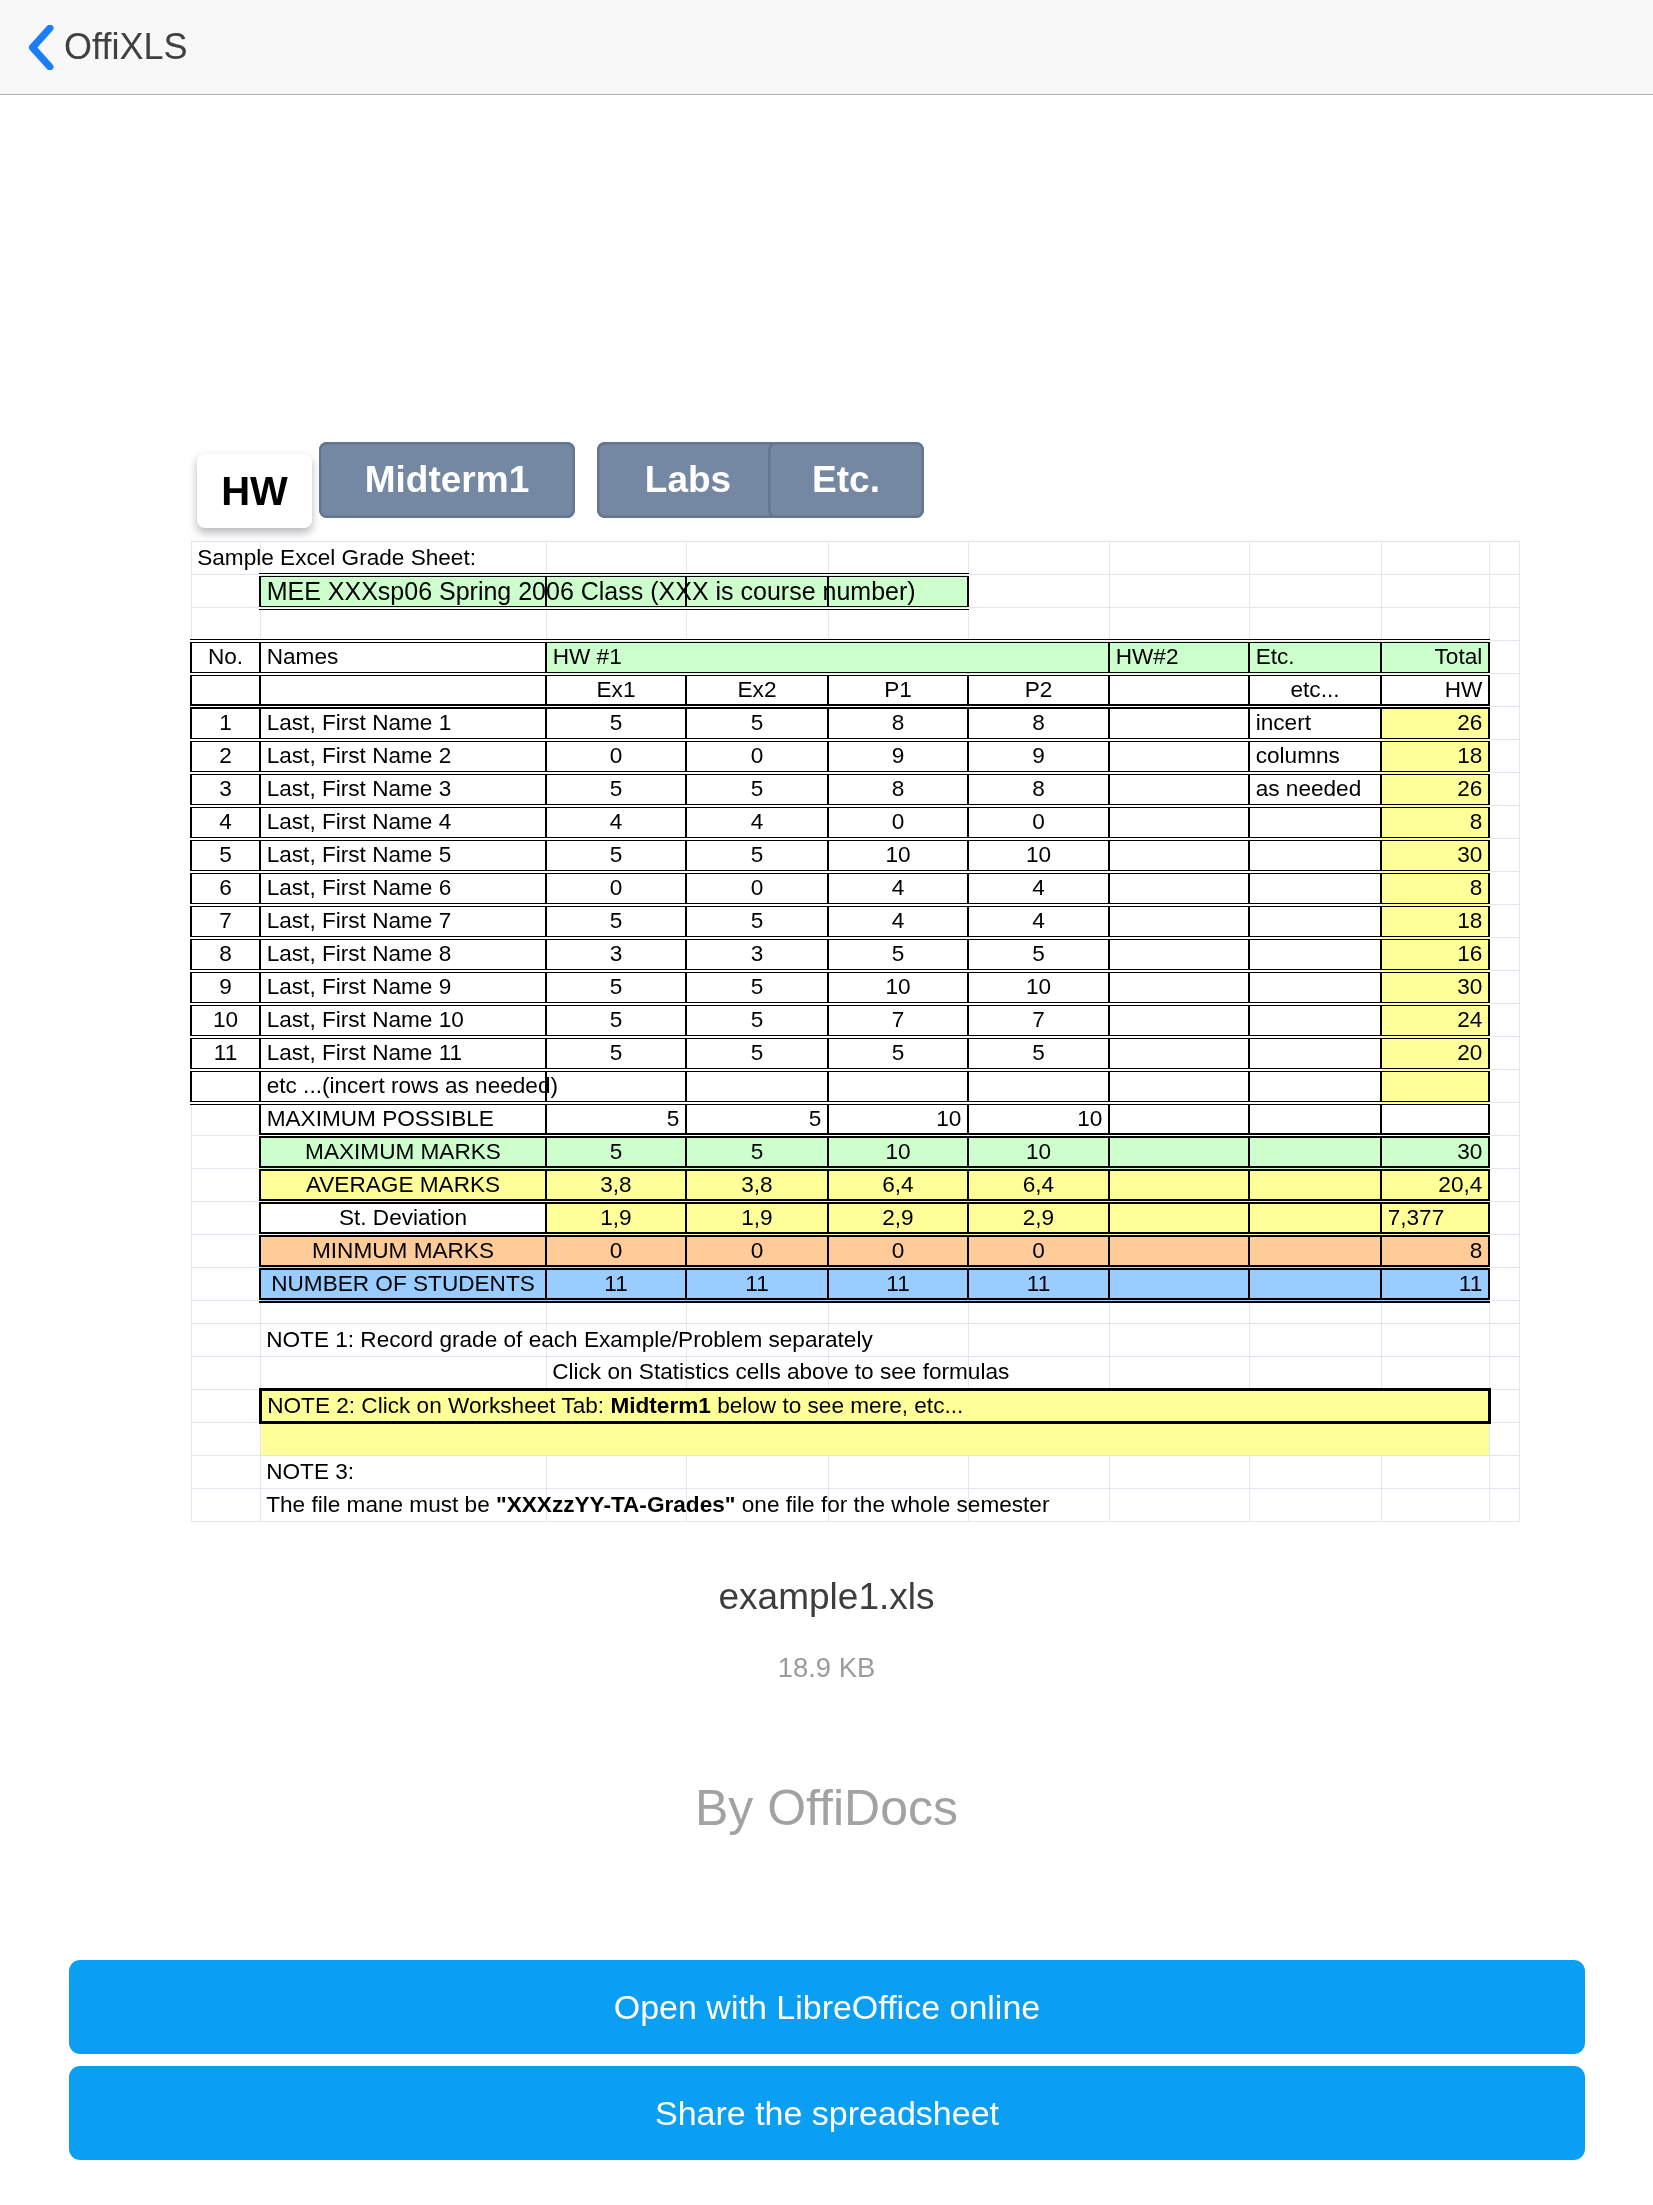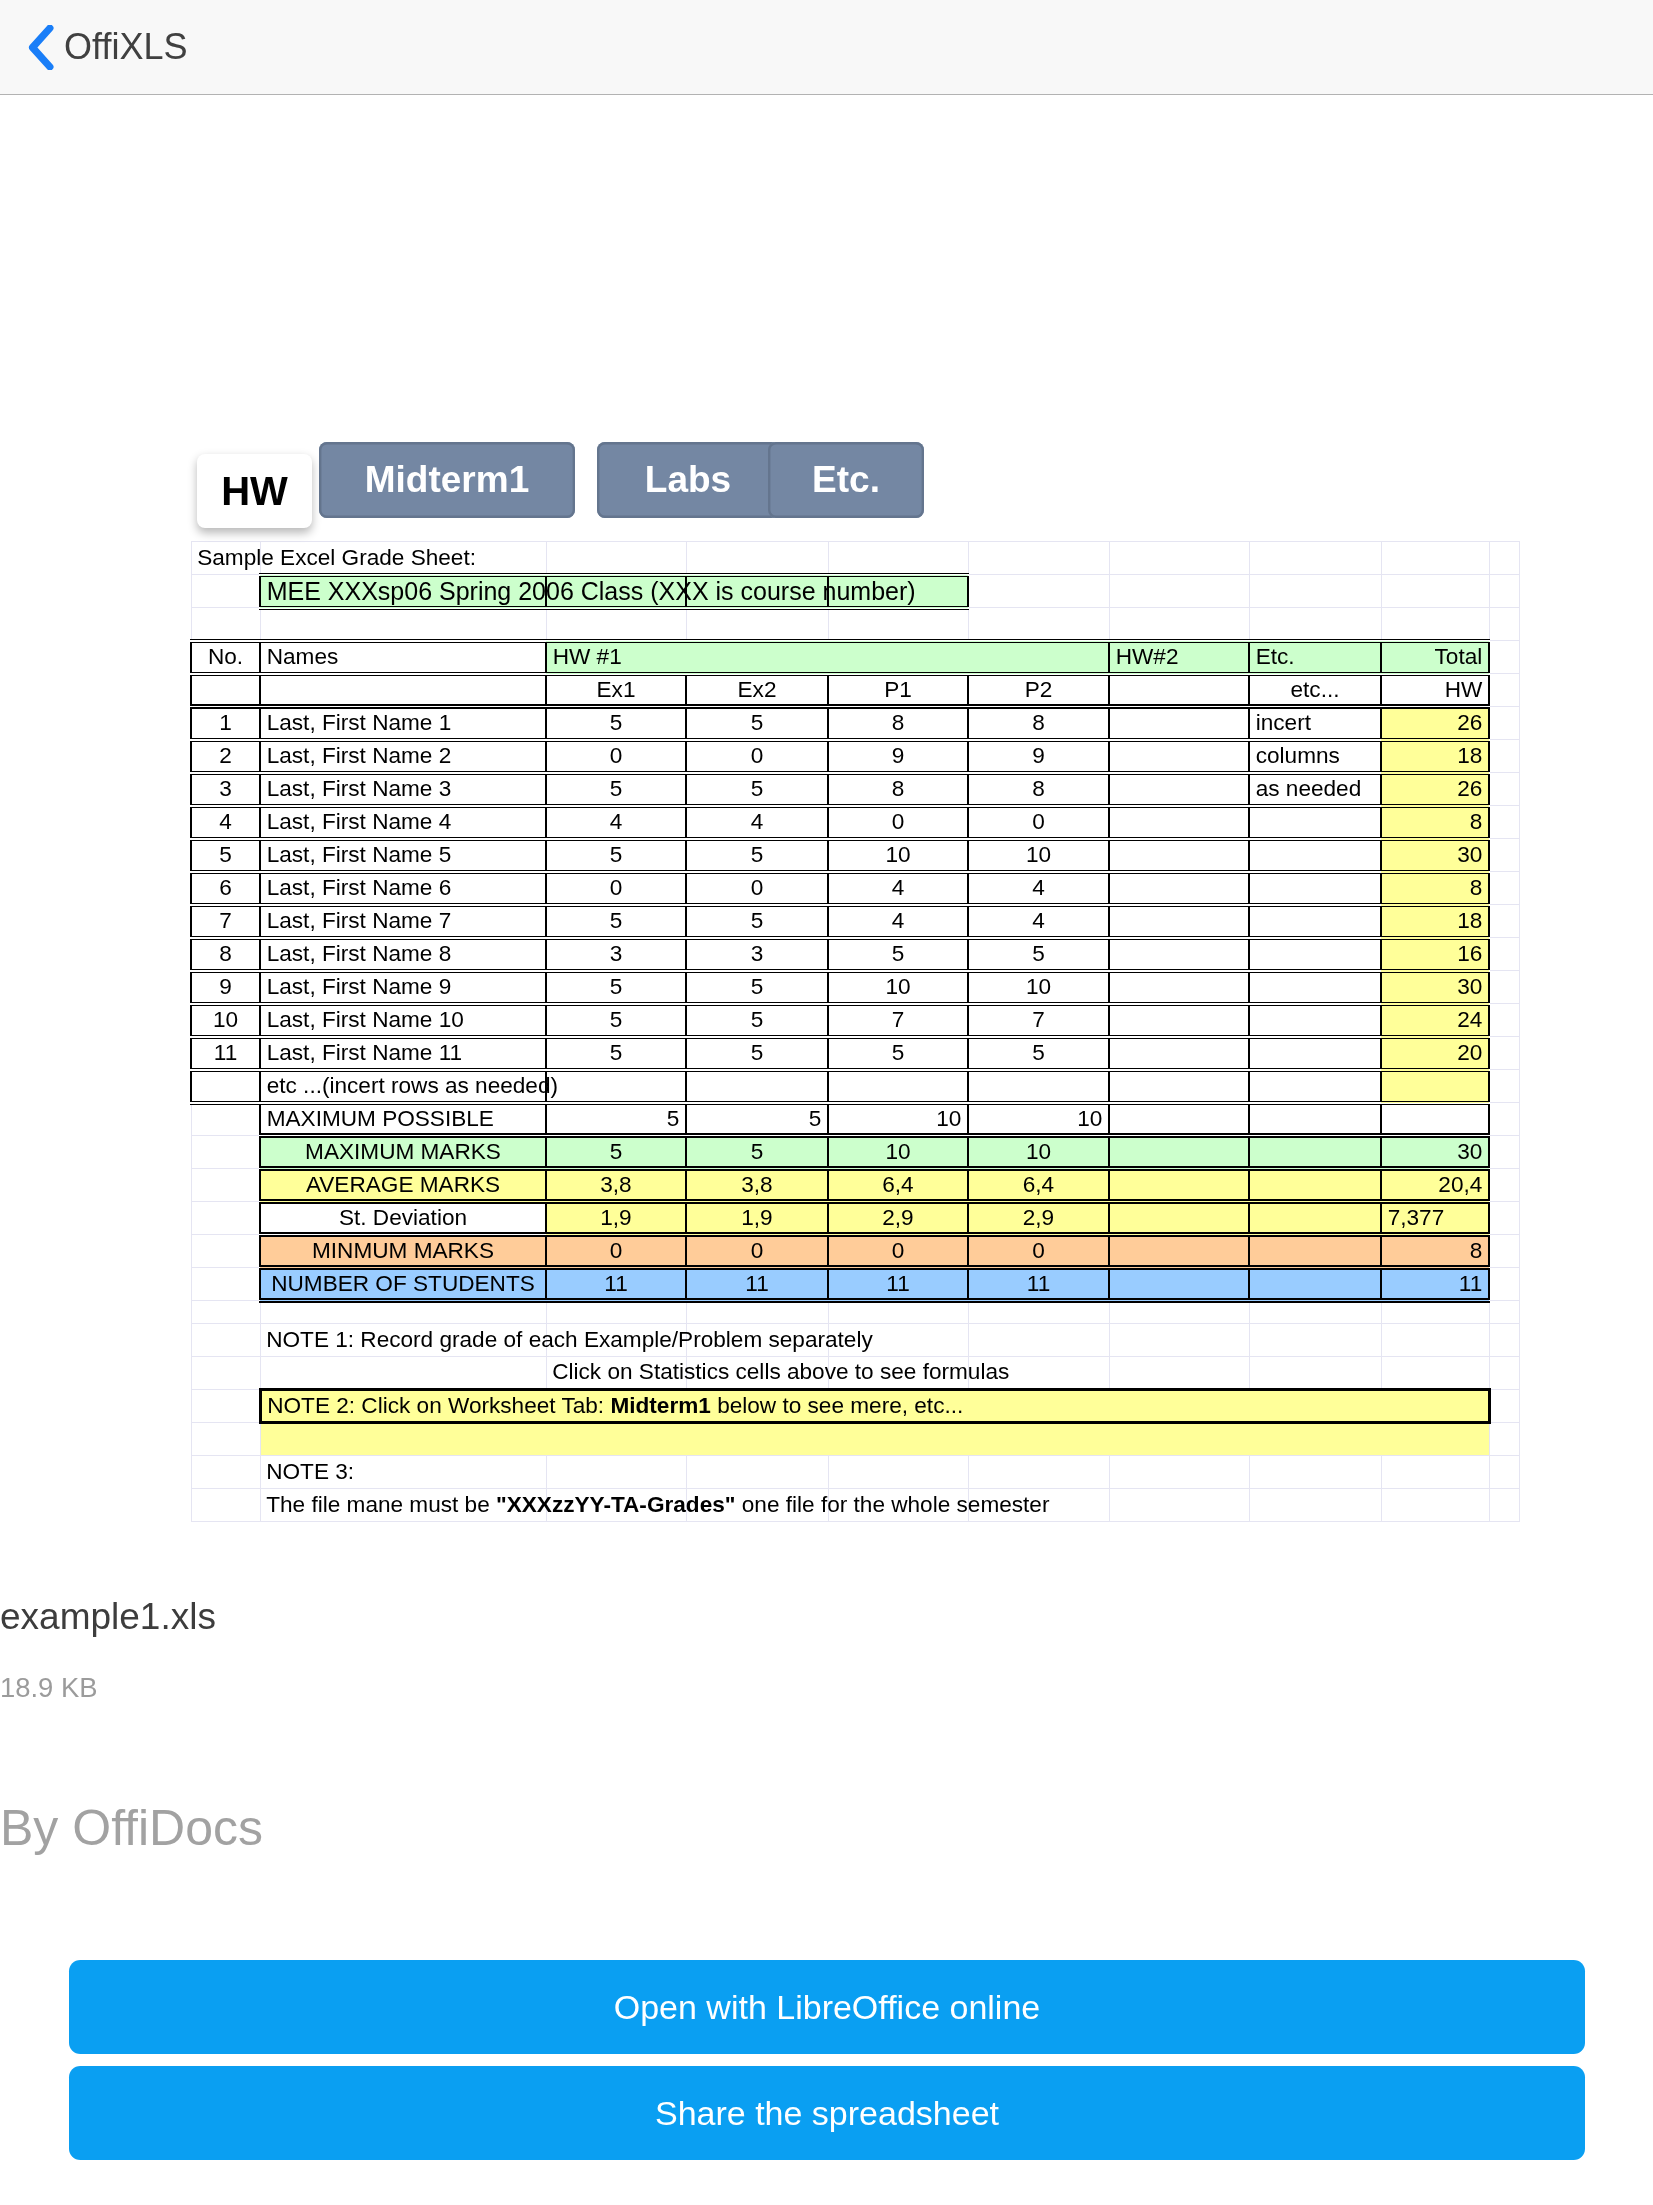--- a/index.html
+++ b/index.html
@@ -34,21 +34,21 @@
   .sheet td.g{background:#ccffcc;}
   .sheet td.y{background:#ffff99;}
   .sheet td.o{background:#ffcc99;}
   .sheet td.bu{background:#99ccff;}
   .sheet td.c{text-align:center;}
   .sheet td.r{text-align:right;padding-left:48px;}
   .sheet td.classline{font-size:25px;}
   .sheet td.note2box{background:#ffff99;border:3.2px solid #000;}
 
   
-  .fileinfo{position:absolute;left:0;width:1653px;text-align:left;margin-top:20px;}
+  .fileinfo{position:absolute;left:0;width:1653px;text-align:center;}
   #filename{top:1576px;font-size:37px;color:#3d3d3d;}
   #filesize{top:1652px;font-size:27.4px;color:#9b9b9b;}
   #byline{top:1779px;font-size:50px;color:#a2a2a2;}
 
   
   .action{position:absolute;left:69px;width:1516px;background:#0a9ff2;border:none;border-radius:11.3px;
           color:#fff;font-size:34px;display:flex;align-items:center;justify-content:center;
           font-family:"Liberation Sans",sans-serif;cursor:pointer;}
   #open-btn{top:1960px;height:94px;}
   #share-btn{top:2066px;height:94px;}

